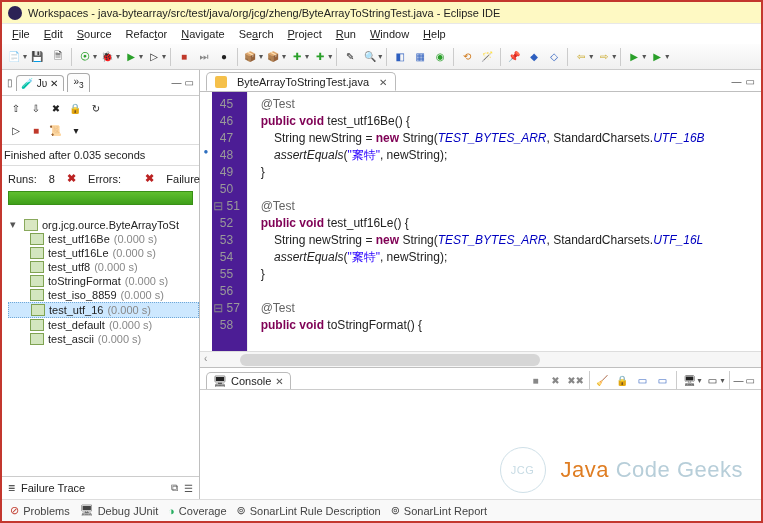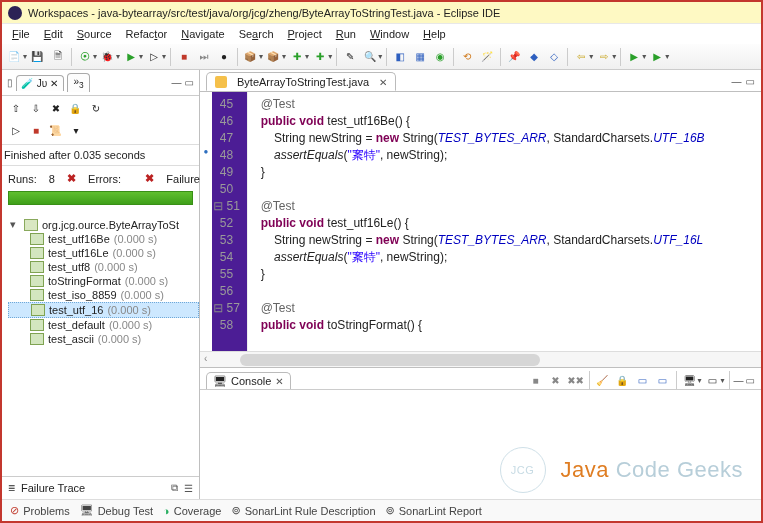--- a/index.html
+++ b/index.html
@@ -331,21 +331,21 @@
   </div>
 </div>
 
 <div class="bottom-tabs">
   <span class="bt-item">
       <span class="bt-icon red">⊘</span>
       <span>Problems</span>
     </span>
   <span class="bt-item">
       <span class="bt-icon">🖥</span>
-      <span>Debug Test</span>
+      <span>Debug JUnit</span>
     </span>
   <span class="bt-item">
       <span class="bt-icon grn">◑</span>
       <span>Coverage</span>
     </span>
   <span class="bt-item">
       <span class="bt-icon">⊚</span>
       <span>SonarLint Rule Description</span>
     </span>
   <span class="bt-item">

